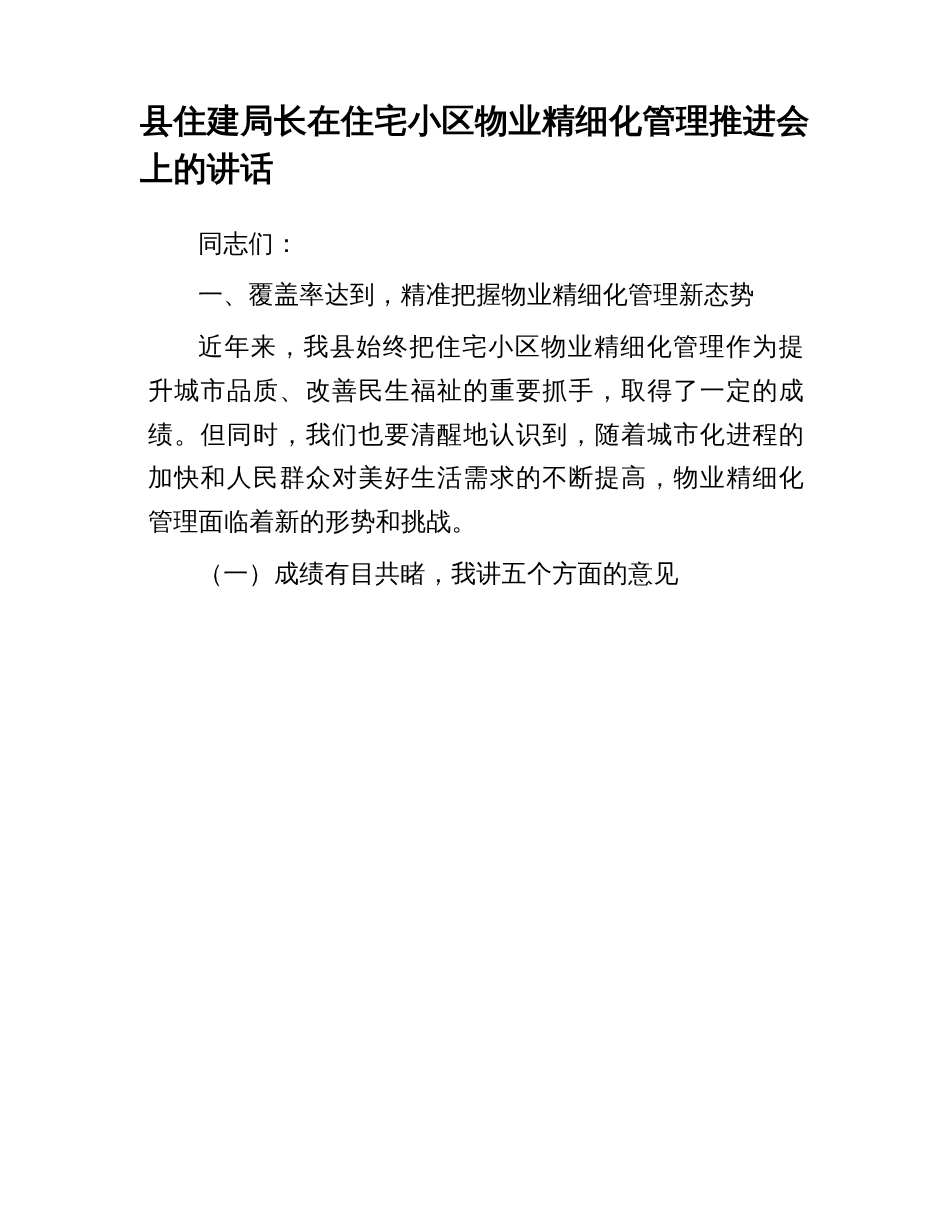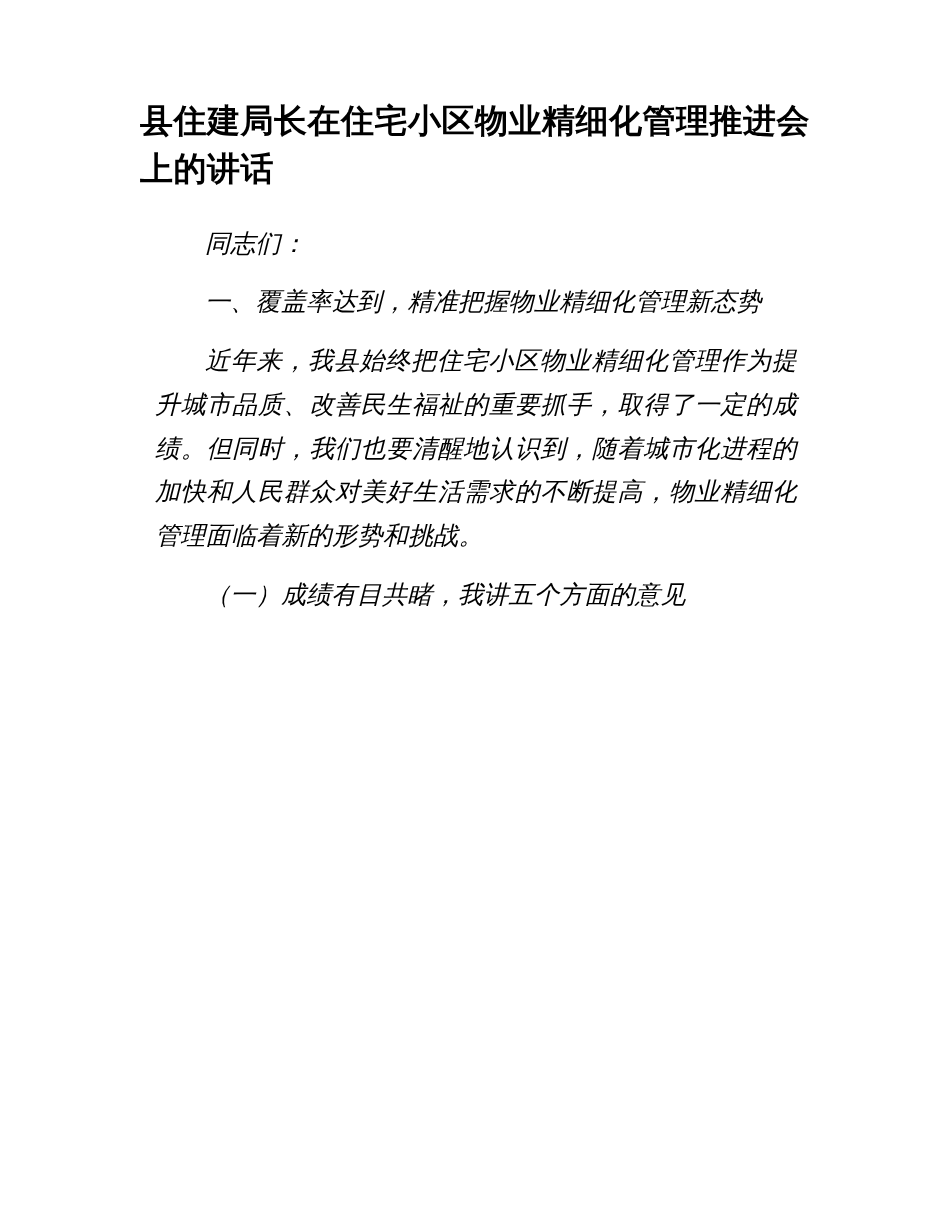--- a/index.html
+++ b/index.html
@@ -22,27 +22,26 @@
     font-size: 33px;
     font-weight: bold;
     line-height: 1.45;
     text-align: left;
     margin: 0 0 28px 0;
     letter-spacing: 0.5px;
   }
   .doc-body p {
     font-size: 25px;
     line-height: 1.75;
-    margin: 15px;
+    margin: 8px;
     text-align: justify;
     text-justify: inter-ideograph;
     text-indent: 2em;
     word-break: break-all;
     letter-spacing: 0.3px;
-    font-style: italic;
   }
 </style>
 </head>
 <body>
 
 <div class="page">
   <h1 class="doc-title">县住建局长在住宅小区物业精细化管理推进会上的讲话</h1>
 
   <div class="doc-body">
     <p>同志们：</p>

